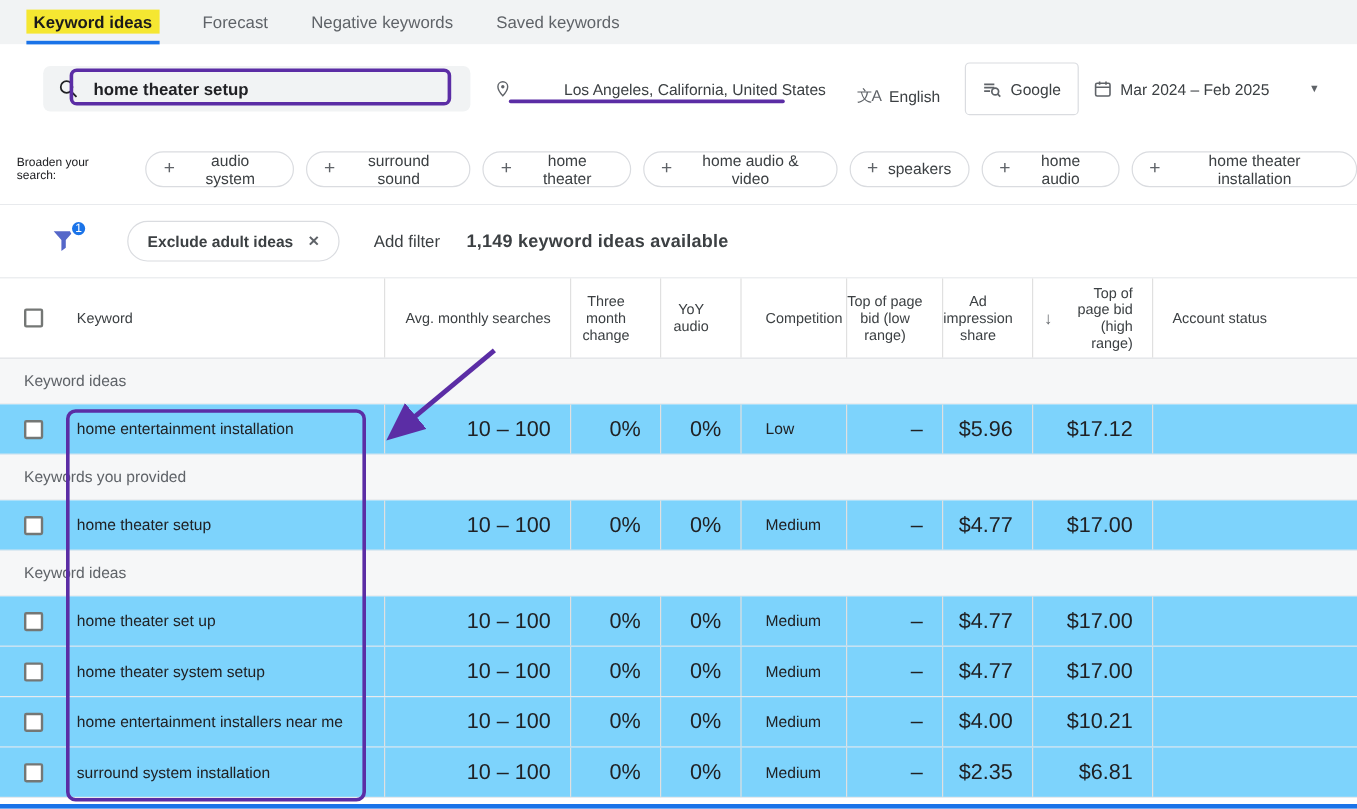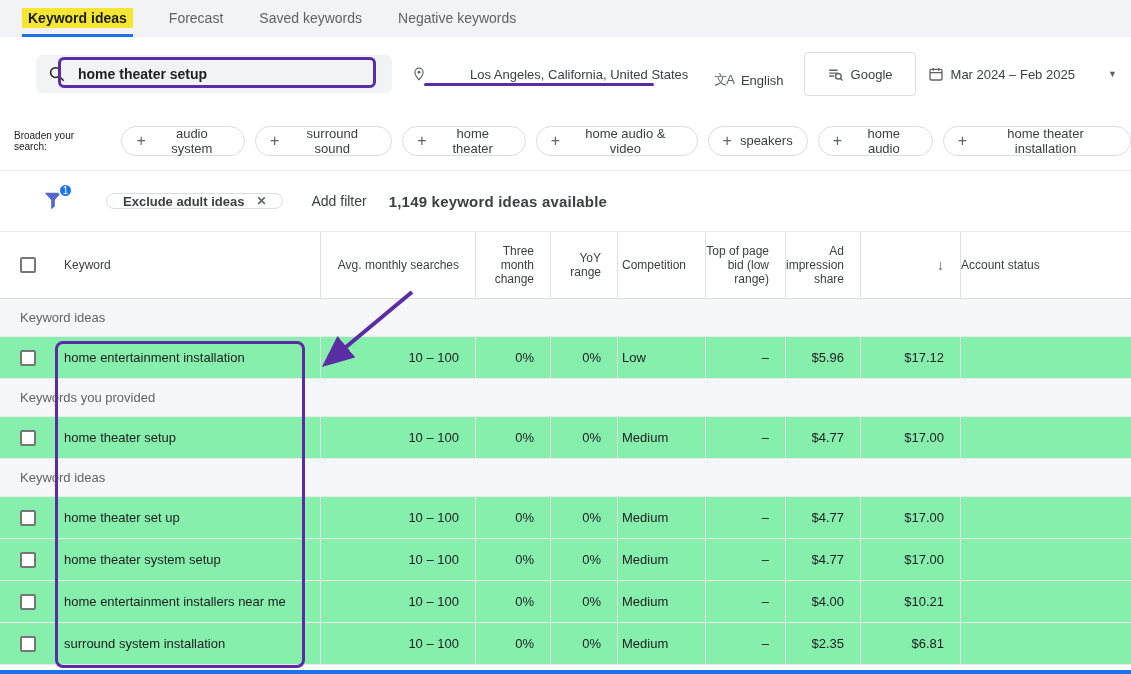--- a/index.html
+++ b/index.html
@@ -26,56 +26,56 @@
   .tab.active .tab-label{background:var(--hl);color:#1b1b1b;font-weight:bold;padding:2px 6px;}
 
   
   .toolbar{height:74px;display:flex;align-items:center;background:#fff;}
   .searchbox{margin-left:36px;width:356px;height:38px;background:#f1f3f4;border-radius:6px;display:flex;align-items:center;padding:0 12px;gap:12px;}
   .searchbox .sv{font-size:14px;font-weight:bold;color:var(--txt);}
   .toolitem{display:flex;align-items:center;gap:7px;font-size:13px;color:var(--txt2);cursor:pointer;}
   .loc{margin-left:20px;gap:44px;}
   .lang{margin-left:26px;margin-top:12px;}
   .lang-glyph{font-size:13px;color:var(--txt3);letter-spacing:-1px;}
-  .network{margin-left:20px;width:112px;height:44px;border:1px solid var(--line2);border-radius:4px;justify-content:center;}
+  .network{margin-left:20px;width:95px;height:44px;border:1px solid var(--line2);border-radius:4px;justify-content:center;}
   .date{margin-left:12px;}
   .caret{margin-left:26px;font-size:9px;color:var(--txt3);}
 
   
   .broaden{height:60px;display:flex;align-items:center;padding-left:14px;gap:12px;border-bottom:1px solid var(--line);background:#fff;}
   .broaden-label{font-size:10px;color:var(--txt);}
   .chips{display:flex;gap:10px;}
   .chip{display:flex;align-items:center;gap:8px;height:30px;padding:0 14px;border:1px solid var(--line2);border-radius:16px;background:#fff;font-family:inherit;font-size:13px;color:var(--txt2);cursor:pointer;}
   .chip-plus{font-size:16px;color:var(--txt3);line-height:1;}
 
   
   .filterbar{height:60px;display:flex;align-items:center;background:#fff;}
   .funnel-wrap{margin-left:42px;position:relative;width:24px;height:24px;cursor:pointer;}
   .funnel-badge{position:absolute;top:-6px;right:-7px;width:15px;height:15px;border-radius:50%;background:var(--accent);color:#fff;font-size:10px;display:flex;align-items:center;justify-content:center;border:2px solid #fff;}
-  .exclude-chip{margin-left:40px;display:flex;align-items:center;gap:12px;height:16px;padding:0 16px;border:1px solid var(--line2);border-radius:17px;font-size:13px;color:var(--txt2);font-weight:bold;cursor:pointer;background:#fff;}
+  .exclude-chip{margin-left:40px;display:flex;align-items:center;gap:12px;height:34px;padding:0 16px;border:1px solid var(--line2);border-radius:17px;font-size:13px;color:var(--txt2);font-weight:bold;cursor:pointer;background:#fff;}
   .chip-x{font-size:12px;color:var(--txt3);cursor:pointer;}
   .add-filter{margin-left:28px;font-size:14px;color:var(--txt2);cursor:pointer;}
   .ideas-count{margin-left:22px;font-size:15px;color:var(--txt2);font-weight:bold;letter-spacing:.2px;}
 
   
   .trow{display:grid;grid-template-columns:60px 260px 155px 75px 67px 88px 80px 75px 100px 1fr;align-items:center;}
   .thead{height:68px;border-top:1px solid var(--line);border-bottom:1px solid var(--line2);font-size:12px;color:var(--txt2);}
   .cell{height:100%;display:flex;align-items:center;}
   .ch{font-weight:normal;}
   .c-check{padding-left:20px;}
   .c-keyword{padding-left:4px;font-size:13px;}
-  .c-num{justify-content:flex-end;text-align:right;padding-right:16px;border-left:1px solid #e0e0e0;font-size:13px;}
-  .c-comp{padding-left:4px;border-left:1px solid #e0e0e0;font-size:13px;}
-  .c-account{border-left:1px solid #e0e0e0;font-size:13px;}
+  .c-num{justify-content:flex-end;text-align:right;padding-right:16px;border-left:1px solid #e0e0e0;font-size:18px;}
+  .c-comp{padding-left:20px;border-left:1px solid #e0e0e0;font-size:13px;}
+  .c-account{padding-left:16px;border-left:1px solid #e0e0e0;font-size:13px;}
   .thead .c-num,.thead .c-comp,.thead .c-account,.thead .c-keyword{font-size:12px;}
-  .thead .c-num{text-align:right;}
+  .thead .c-num{text-align:center;}
   .c-high{justify-content:flex-end;gap:5px;padding-right:16px;border-left:1px solid #e0e0e0;text-align:right;}
   .sort-arrow{font-size:14px;color:var(--txt3);}
   .checkbox{width:16px;height:16px;border:2px solid #747775;border-radius:2px;background:#fff;display:inline-block;cursor:pointer;}
-  .data-row{height:42px;border-bottom:1px solid var(--line);background:#86efac;}
+  .data-row{height:42px;border-bottom:1px solid var(--line);background:#7dd3fc;}
   .section-row{display:flex;align-items:center;height:38px;background:#f6f7f8;border-bottom:1px solid var(--line);}
   .section-label{padding-left:20px;font-size:13px;color:var(--txt3);}
 
   
   .anno{position:absolute;pointer-events:none;z-index:50;}
   .anno-search{left:58px;top:57px;width:318px;height:31px;border:3px solid var(--anno);border-radius:6px;}
   .anno-underline{left:424px;top:83px;width:230px;height:3px;background:var(--anno);border-radius:2px;}
   .anno-keywords{left:55px;top:341px;width:250px;height:327px;border:3px solid var(--anno);border-radius:8px;}
   .anno-arrow{left:300px;top:284px;width:130px;height:96px;}
 
@@ -85,24 +85,24 @@
 <body>
 
 <nav class="tabbar">
   <div class="tab active">
     <span class="tab-label">Keyword ideas</span>
   </div>
   <div class="tab">
     <span class="tab-label">Forecast</span>
   </div>
   <div class="tab">
+    <span class="tab-label">Negative keywords</span>
+  </div>
+  <div class="tab">
     <span class="tab-label">Saved keywords</span>
-  </div>
-  <div class="tab">
-    <span class="tab-label">Negative keywords</span>
   </div>
 </nav>
 
 <div class="toolbar">
   <div class="searchbox">
     <span style="display:flex;">
       <svg width="18" height="18" viewBox="0 0 24 24">
           <circle cx="10" cy="10" r="6.5" fill="none" stroke="#202124" stroke-width="2"></circle>
           <line x1="15" y1="15" x2="21" y2="21" stroke="#202124" stroke-width="2"></line>
         </svg>
@@ -199,26 +199,27 @@
   <span class="ideas-count">1,149 keyword ideas available</span>
 </div>
 
 <div class="trow thead">
   <div class="cell c-check">
     <span class="checkbox"></span>
   </div>
   <div class="cell ch c-keyword">Keyword</div>
   <div class="cell ch c-num">Avg. monthly searches</div>
   <div class="cell ch c-num">Three month change</div>
-  <div class="cell ch c-num">YoY range</div>
+  <div class="cell ch c-num">YoY audio</div>
   <div class="cell ch c-comp">Competition</div>
   <div class="cell ch c-num">Top of page bid (low range)</div>
   <div class="cell ch c-num">Ad impression share</div>
   <div class="cell ch c-high">
     <span class="sort-arrow">↓</span>
+    <span style="max-width:62px;">Top of page bid (high range)</span>
   </div>
   <div class="cell ch c-account">Account status</div>
 </div>
 <div>
     <div class="section-row">
       <div class="section-label">Keyword ideas</div>
     </div>
     <div class="trow data-row">
       <div class="cell c-check">
         <span class="checkbox"></span>

